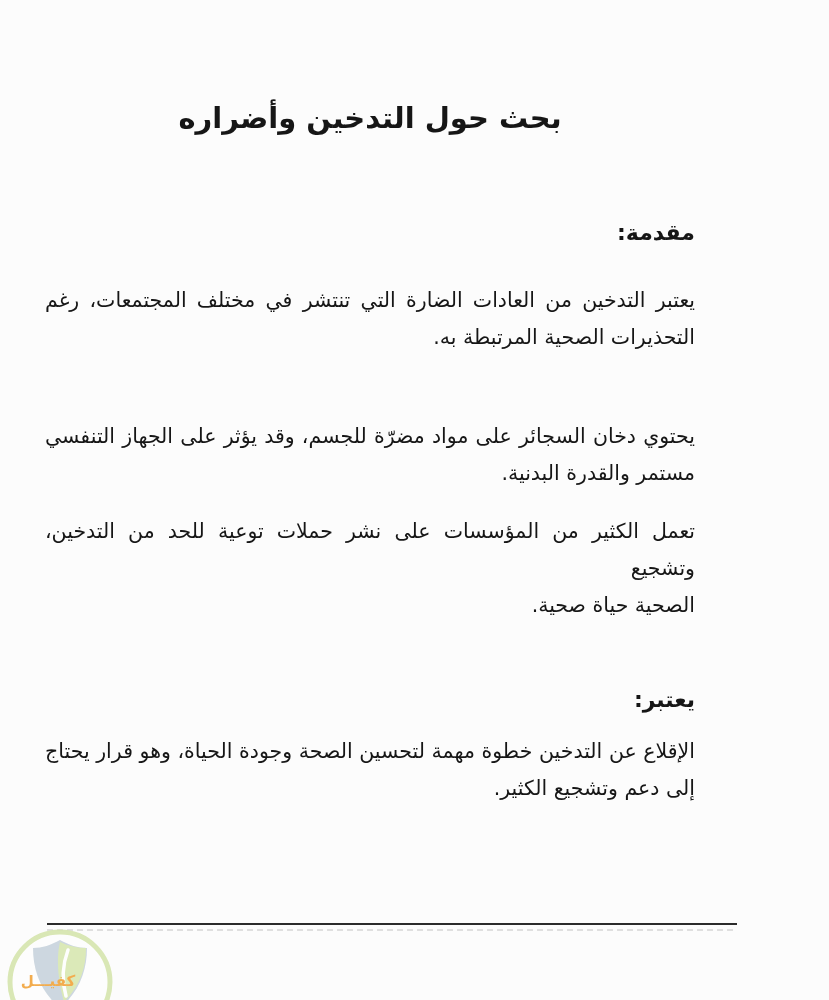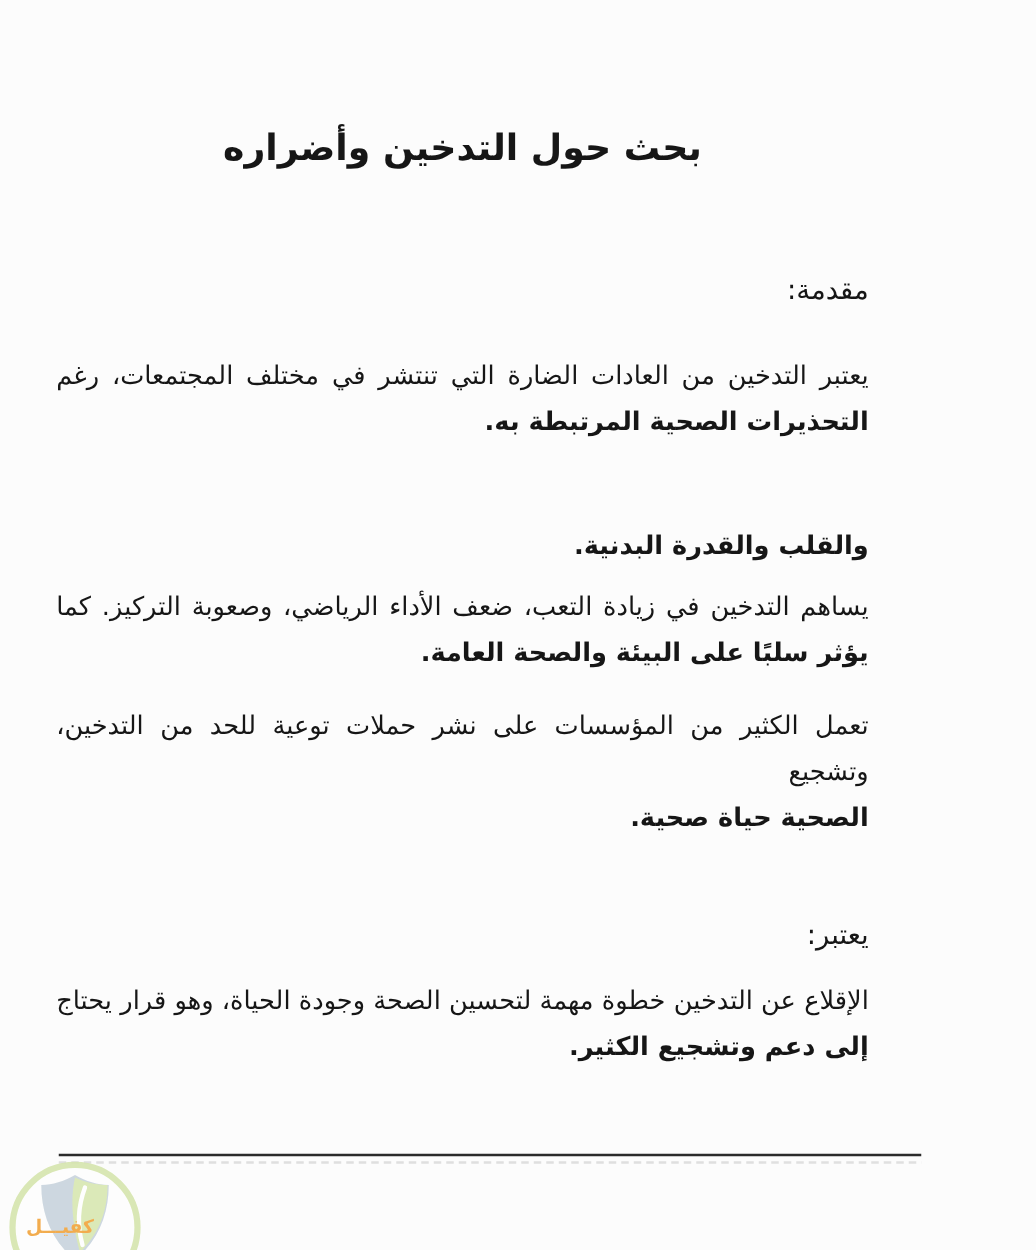--- a/index.html
+++ b/index.html
@@ -26,21 +26,21 @@
     font-size: 29px;
     font-weight: bold;
     line-height: 44px;
     text-align: center;
     direction: rtl;
   }
   .heading {
     direction: rtl;
     text-align: right;
     font-size: 22px;
-    font-weight: normal;
+    font-weight: bold;
     line-height: 30px;
   }
   .h-intro { margin-top: 78px; }
   .h-concl { margin-top: 61px; }
   .para {
     direction: rtl;
     font-size: 20.5px;
     line-height: 37px;
     margin: 0;
   }
@@ -49,21 +49,20 @@
   .p3 { margin-top: 12px; }
   .p4 { margin-top: 21px; }
   .p5 { }
   .line {
     text-align: justify;
     text-align-last: justify;
   }
   .line.last {
     text-align: right;
     text-align-last: right;
-    font-weight: bold;
   }
   .divider {
     position: absolute;
     left: 47px; top: 923px;
     width: 703px; height: 2px;
     background: var(--divider-color, #2b2b2b);
   }
   .divider-echo {
     position: absolute;
     left: 47px; top: 929px;
@@ -94,27 +93,24 @@
     <h1 class="doc-title">بحث حول التدخين وأضراره</h1>
 
     <h2 class="heading h-intro">مقدمة:</h2>
 
     <p class="para p1">
       <span class="line" style="display:block">يعتبر التدخين من العادات الضارة التي تنتشر في مختلف المجتمعات، رغم</span>
       <span class="line last" style="display:block">التحذيرات الصحية المرتبطة به.</span>
     </p>
 
     <p class="para p2">
-      <span class="line last" style="display:block">والقلب والقدرة البدنية.</span>
+      <span class="line" style="display:block">يحتوي دخان السجائر على مواد مضرّة للجسم، وقد يؤثر على الجهاز التنفسي</span>
+      <span class="line last" style="display:block">مستمر والقدرة البدنية.</span>
     </p>
 
-    <p class="para p3">
-      <span class="line" style="display:block">يساهم التدخين في زيادة التعب، ضعف الأداء الرياضي، وصعوبة التركيز. كما</span>
-      <span class="line last" style="display:block">يؤثر سلبًا على البيئة والصحة العامة.</span>
-    </p>
 
     <p class="para p4">
       <span class="line" style="display:block">تعمل الكثير من المؤسسات على نشر حملات توعية للحد من التدخين، وتشجيع</span>
       <span class="line last" style="display:block">الصحية حياة صحية.</span>
     </p>
 
     <h2 class="heading h-concl">يعتبر:</h2>
 
     <p class="para p5">
       <span class="line" style="display:block">الإقلاع عن التدخين خطوة مهمة لتحسين الصحة وجودة الحياة، وهو قرار يحتاج</span>

